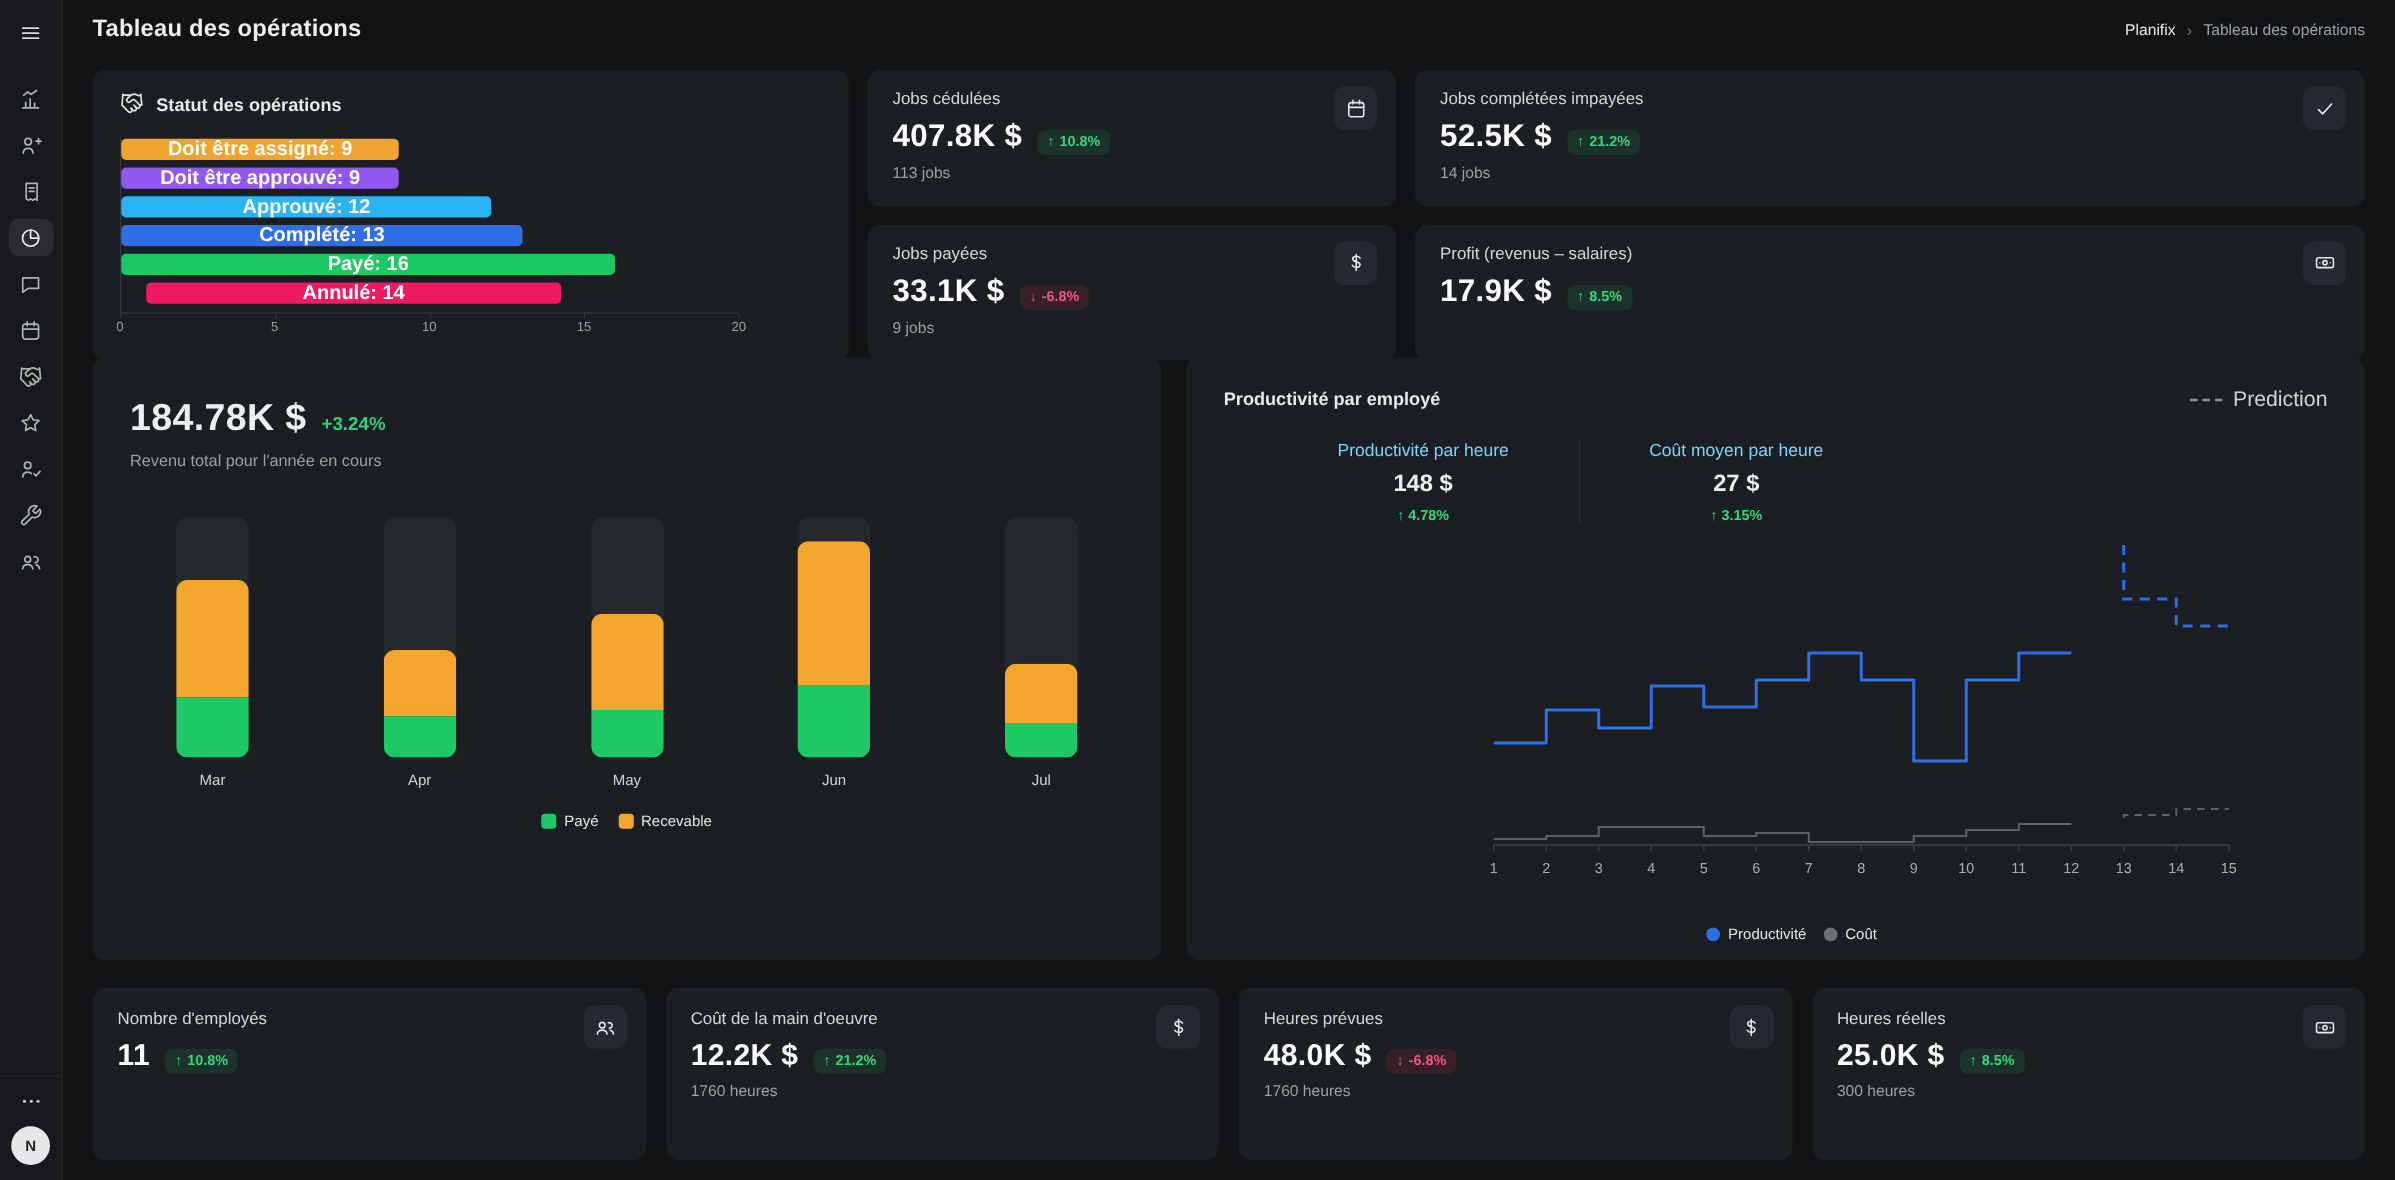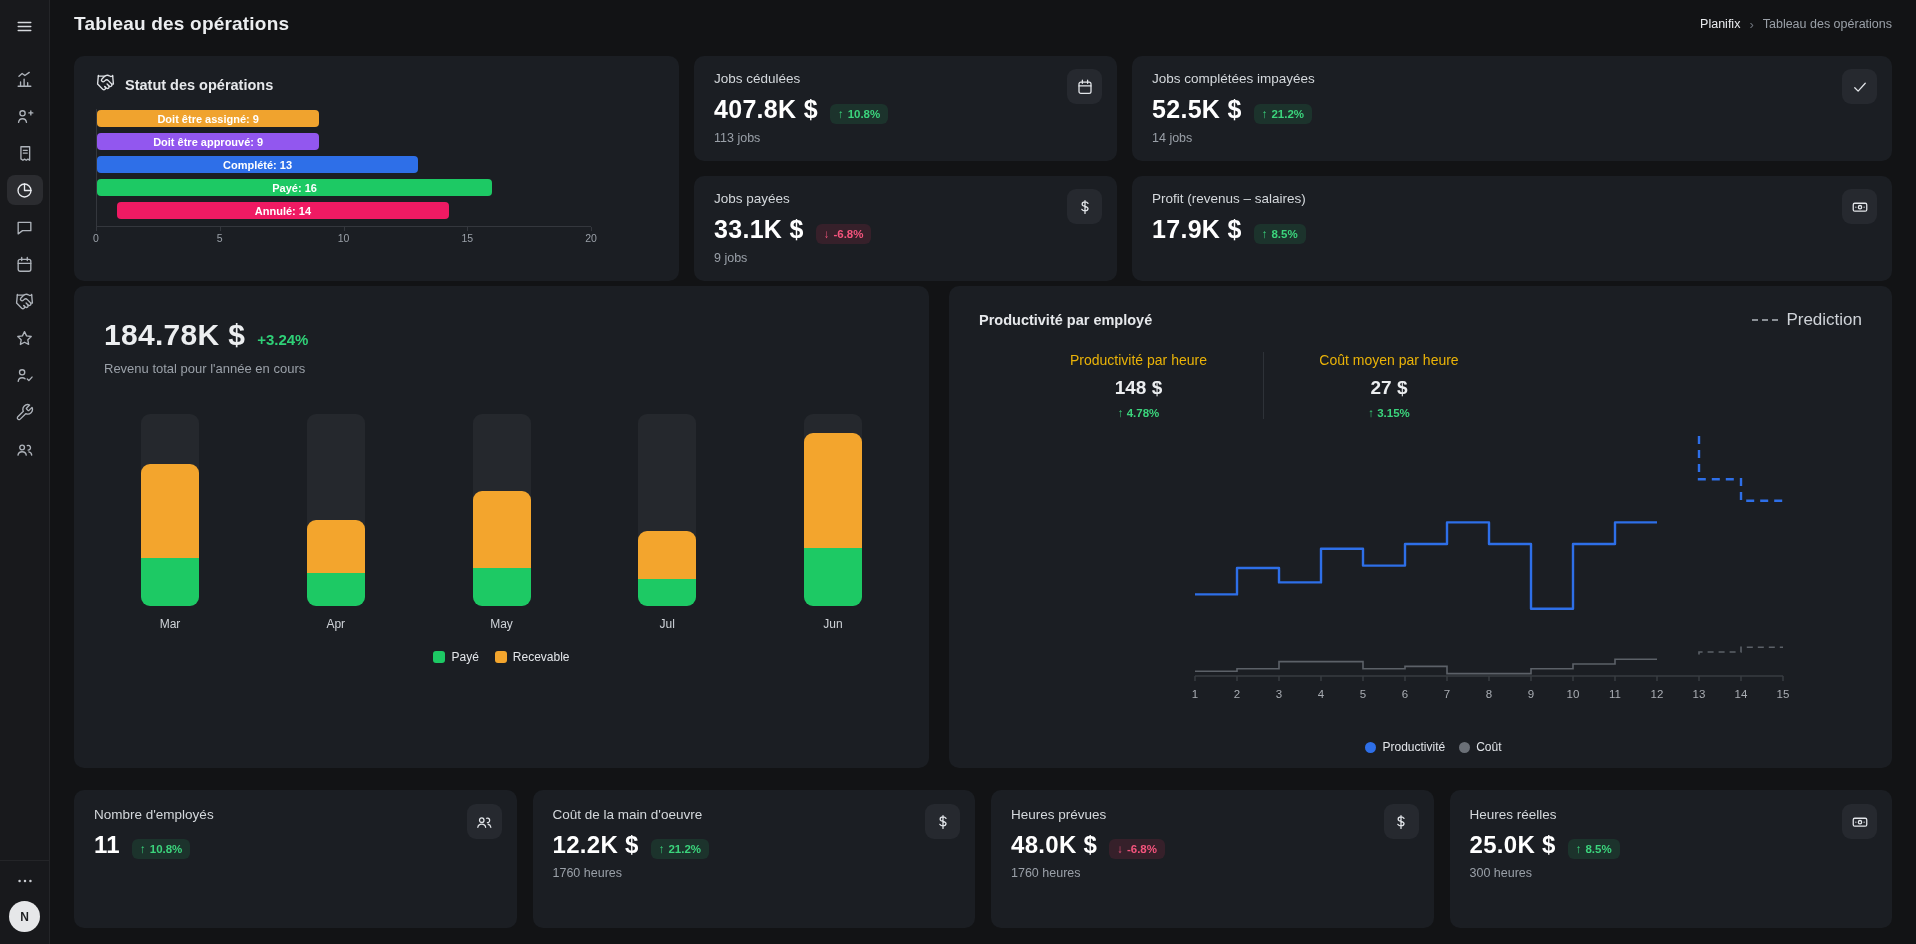--- a/index.html
+++ b/index.html
@@ -49,21 +49,21 @@
 
   .status-card { padding:17px 22px; }
   .status-head { display:flex; align-items:center; gap:10px; }
   .status-head svg { width:19px; height:19px; color:#dfe2e6; }
   .card-title { font-size:14.5px; font-weight:600; color:#e6e8eb; }
   .sc-wrap { margin-top:13px; }
   .sc-plot { width:495px; border-left:1px solid #34373d; border-bottom:1px solid #34373d; padding-top:1px; }
   .sc-row { height:17px; margin-bottom:6px; }
   .sc-row:last-child { margin-bottom:7px;padding-left:20px; }
   .sc-bar { height:100%; border-radius:4px; display:flex; align-items:center; justify-content:center; min-width:14px; }
-  .sc-label { font-size:11px; font-weight:700; color:#ffffff; white-space:nowrap; }
+  .sc-label { font-size:16px; font-weight:700; color:#ffffff; white-space:nowrap; }
   .sc-axis { position:relative; width:495px; height:15px; margin-top:5px; }
   .sc-axis span { position:absolute; transform:translateX(-50%); font-size:10.5px; color:#9aa0a8; }
   .sc-tick { position:absolute; top:-5px; width:1px; height:4px; background:#34373d; }
 
   
   .kpi { position:relative; padding:15px 20px; }
   .kpi-title { font-size:13.5px; color:#d4d8dc; font-weight:500; }
   .chip { position:absolute; top:13px; right:15px; width:35px; height:35px; border-radius:9px;
     background:#26292f; color:#e3e6ea; display:flex; align-items:center; justify-content:center; }
   .chip svg { width:18px; height:18px; }
@@ -94,21 +94,21 @@
   .legend-item { display:flex; align-items:center; gap:6px; font-size:12px; color:#e2e5e9; cursor:pointer; }
   .legend-swatch { width:12px; height:12px; border-radius:3px; }
 
   .prod-card { position:relative; padding:24px 30px; }
   .prod-head { display:flex; align-items:center; justify-content:space-between; }
   .pred-legend { display:flex; align-items:center; gap:8px; font-size:17px; color:#cfd3d8; }
   .pred-dash { width:26px; border-top:2px dashed #8b9096; }
   .prod-stats { margin-top:22px; margin-left:35px; width:500px; display:flex; }
   .pstat { width:250px; text-align:center; }
   .pstat:first-child { border-right:1px solid #2e3238; }
-  .pstat-label { font-size:14px; color:#eab308; }
+  .pstat-label { font-size:14px; color:#7dd3fc; }
   .pstat-value { margin-top:9px; font-size:19px; font-weight:800; }
   .pstat-delta { margin-top:8px; font-size:11.5px; font-weight:700; color:#3bd47c; }
   .prod-svg { position:absolute; left:240px; bottom:50px; width:600px; height:300px; }
   .prod-legend { position:absolute; bottom:14px; left:0; right:0; display:flex; justify-content:center; gap:14px;margin-left:26px; }
   .legend-dot { width:11px; height:11px; border-radius:50%; }
 
   
   .row3 { margin-top:22px; display:grid; grid-template-columns:repeat(4,1fr); gap:16px; height:138px; }
   .row3 .kpi { padding:17px 20px; }
   .row3 .kpi-title { font-size:13.5px; }
@@ -236,20 +236,25 @@
         <div class="sc-wrap">
           <div class="sc-plot" id="status-plot">
               <div class="sc-row">
                 <div class="sc-bar" style="width: 45%; background: rgb(240, 163, 46);">
                   <span class="sc-label">Doit être assigné: 9</span>
                 </div>
               </div>
               <div class="sc-row">
                 <div class="sc-bar" style="width: 45%; background: rgb(146, 87, 239);">
                   <span class="sc-label">Doit être approuvé: 9</span>
+                </div>
+              </div>
+              <div class="sc-row">
+                <div class="sc-bar" style="width: 60%; background: rgb(42, 180, 245);">
+                  <span class="sc-label">Approuvé: 12</span>
                 </div>
               </div>
               <div class="sc-row">
                 <div class="sc-bar" style="width: 65%; background: rgb(46, 111, 232);">
                   <span class="sc-label">Complété: 13</span>
                 </div>
               </div>
               <div class="sc-row">
                 <div class="sc-bar" style="width: 80%; background: rgb(29, 201, 100);">
                   <span class="sc-label">Payé: 16</span>
@@ -382,34 +387,34 @@
                 <div class="rv-stack">
                   <div style="height: 76.8px; background: rgb(243, 165, 45);"></div>
                   <div style="height: 38.4px; background: rgb(29, 201, 100);"></div>
                 </div>
               </div>
               <div class="rv-month">May</div>
             </div>
             <div class="rv-col">
               <div class="rv-track">
                 <div class="rv-stack">
-                  <div style="height: 48px; background: rgb(243, 165, 45);"></div>
-                  <div style="height: 26.88px; background: rgb(29, 201, 100);"></div>
-                </div>
-              </div>
-              <div class="rv-month">Jul</div>
+                  <div style="height: 115.2px; background: rgb(243, 165, 45);"></div>
+                  <div style="height: 57.6px; background: rgb(29, 201, 100);"></div>
+                </div>
+              </div>
+              <div class="rv-month">Jun</div>
             </div>
             <div class="rv-col">
               <div class="rv-track">
                 <div class="rv-stack">
-                  <div style="height: 115.2px; background: rgb(243, 165, 45);"></div>
-                  <div style="height: 57.6px; background: rgb(29, 201, 100);"></div>
-                </div>
-              </div>
-              <div class="rv-month">Jun</div>
+                  <div style="height: 48px; background: rgb(243, 165, 45);"></div>
+                  <div style="height: 26.88px; background: rgb(29, 201, 100);"></div>
+                </div>
+              </div>
+              <div class="rv-month">Jul</div>
             </div>
           </div>
         <div class="rv-legend" id="revenue-legend">
             <span class="legend-item">
               <span class="legend-swatch" style="background:#1dc964"></span>
               <span>Payé</span>
             </span>
             <span class="legend-item">
               <span class="legend-swatch" style="background:#f3a52d"></span>
               <span>Recevable</span>

